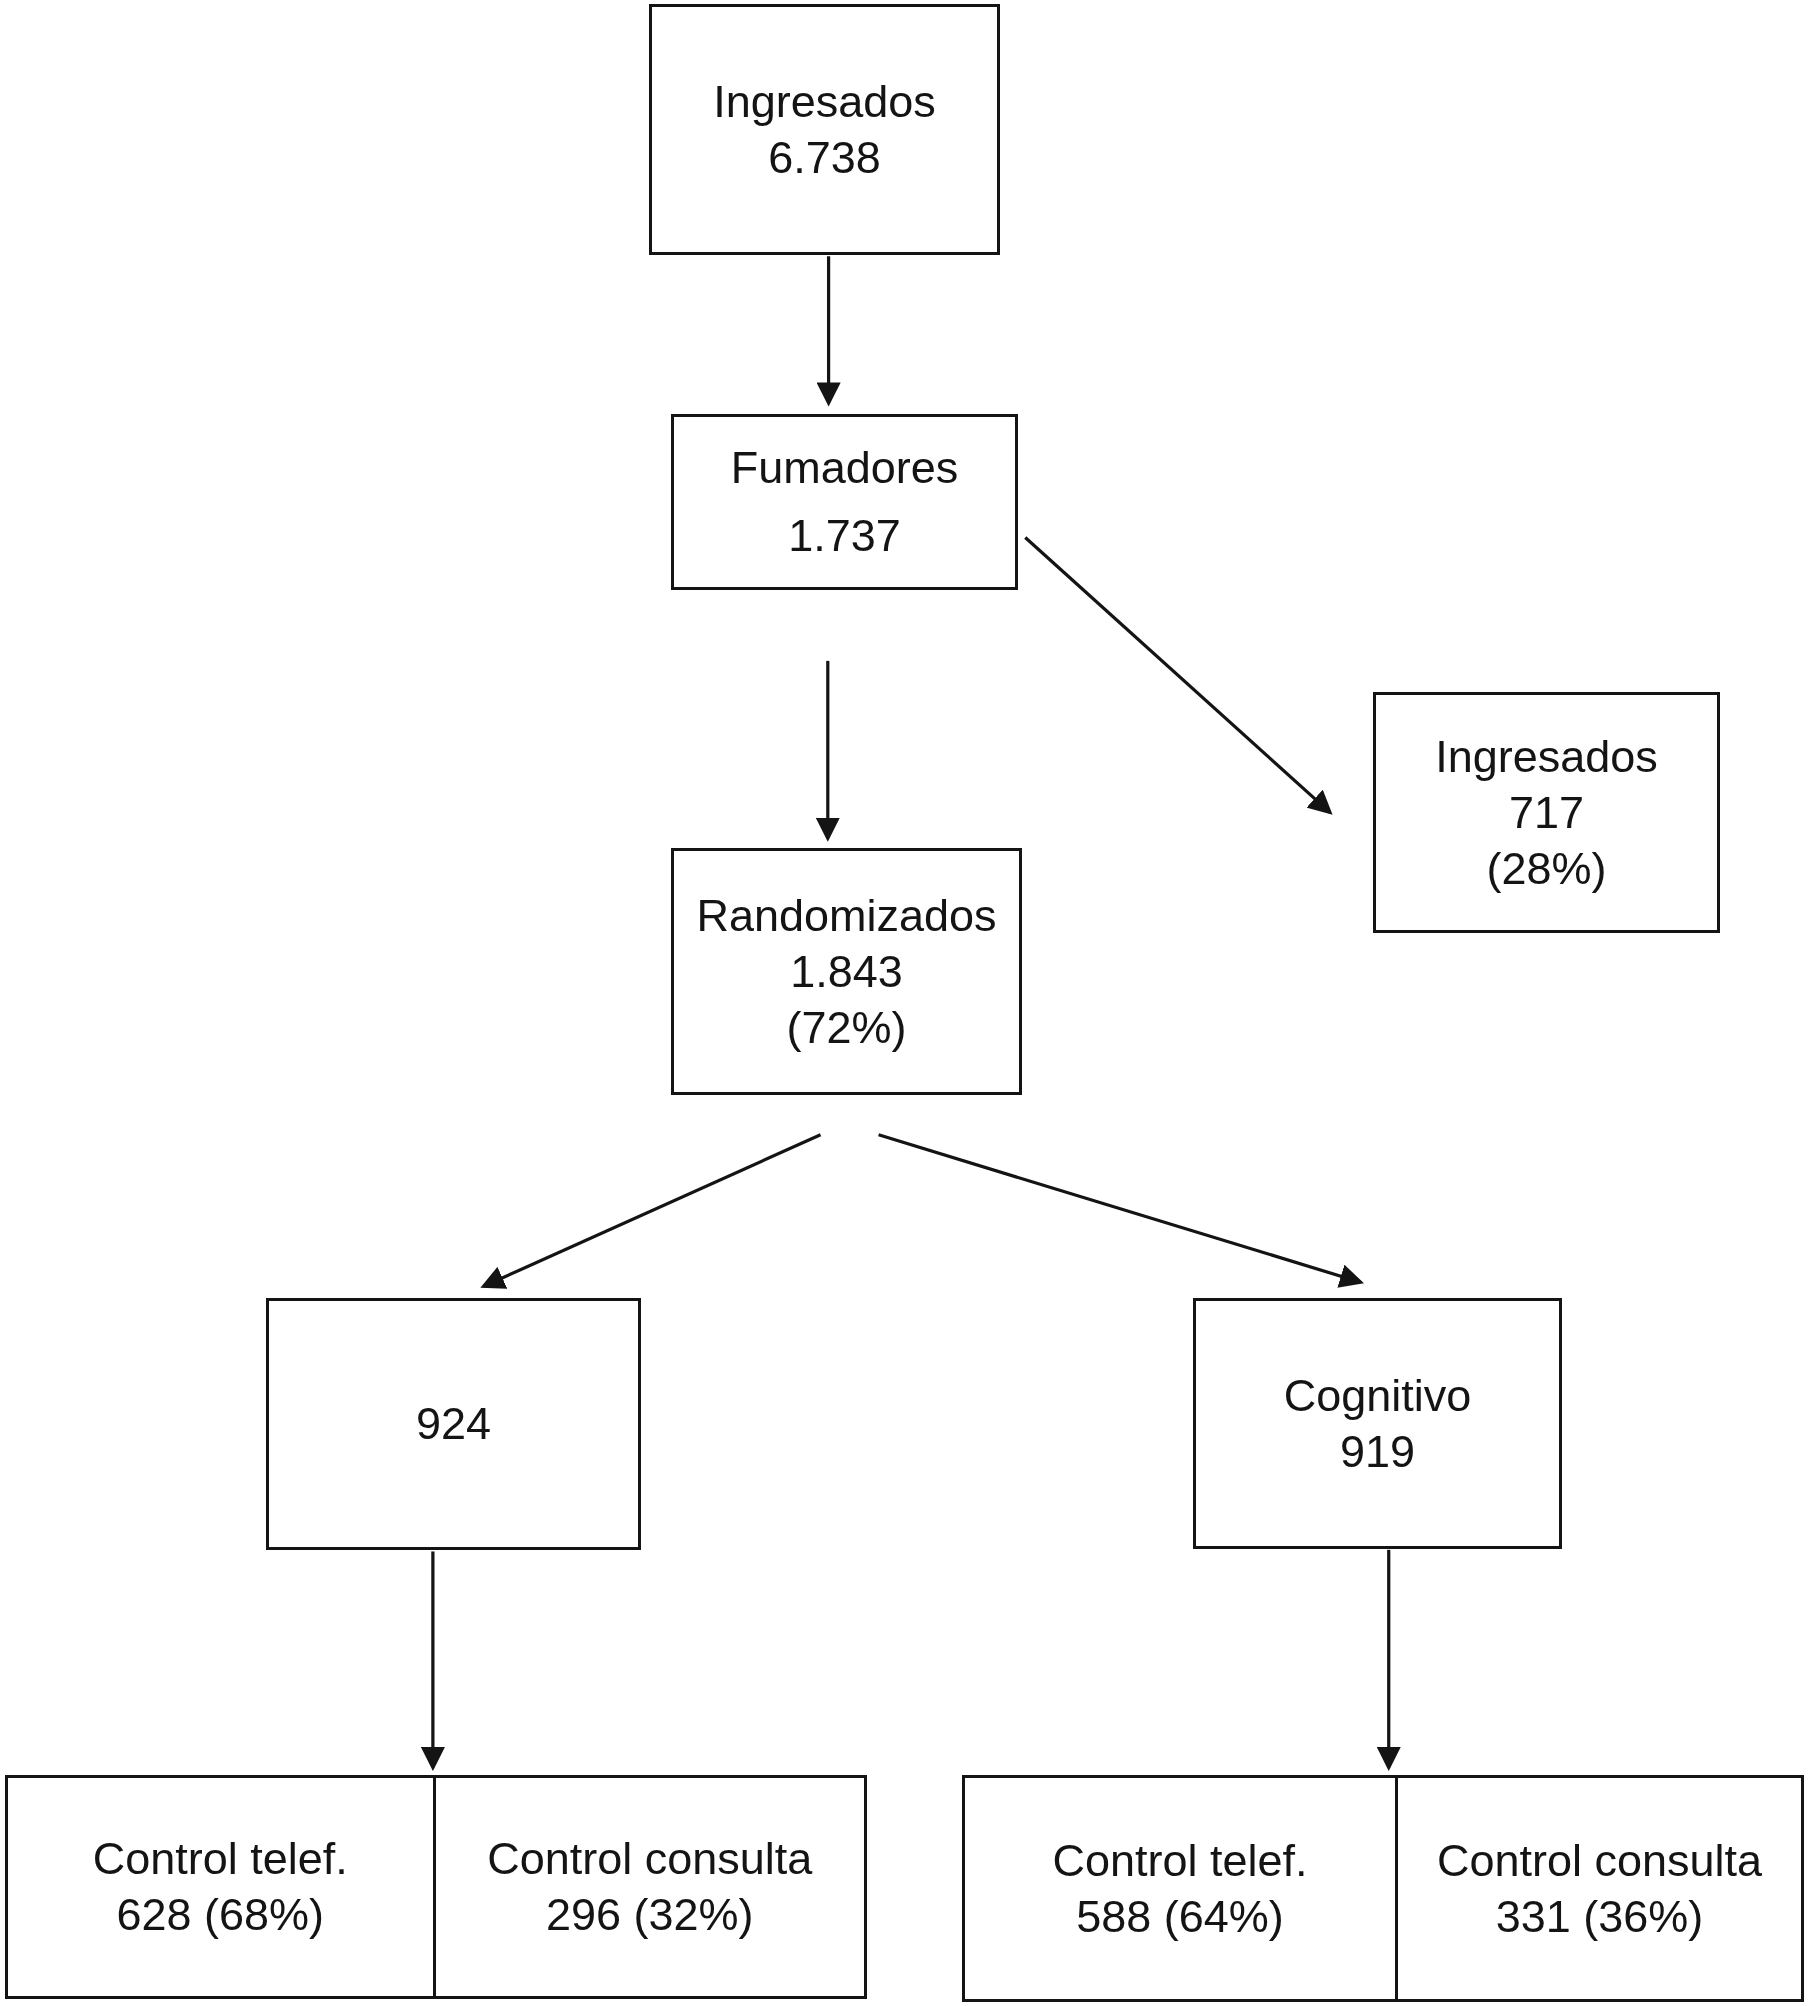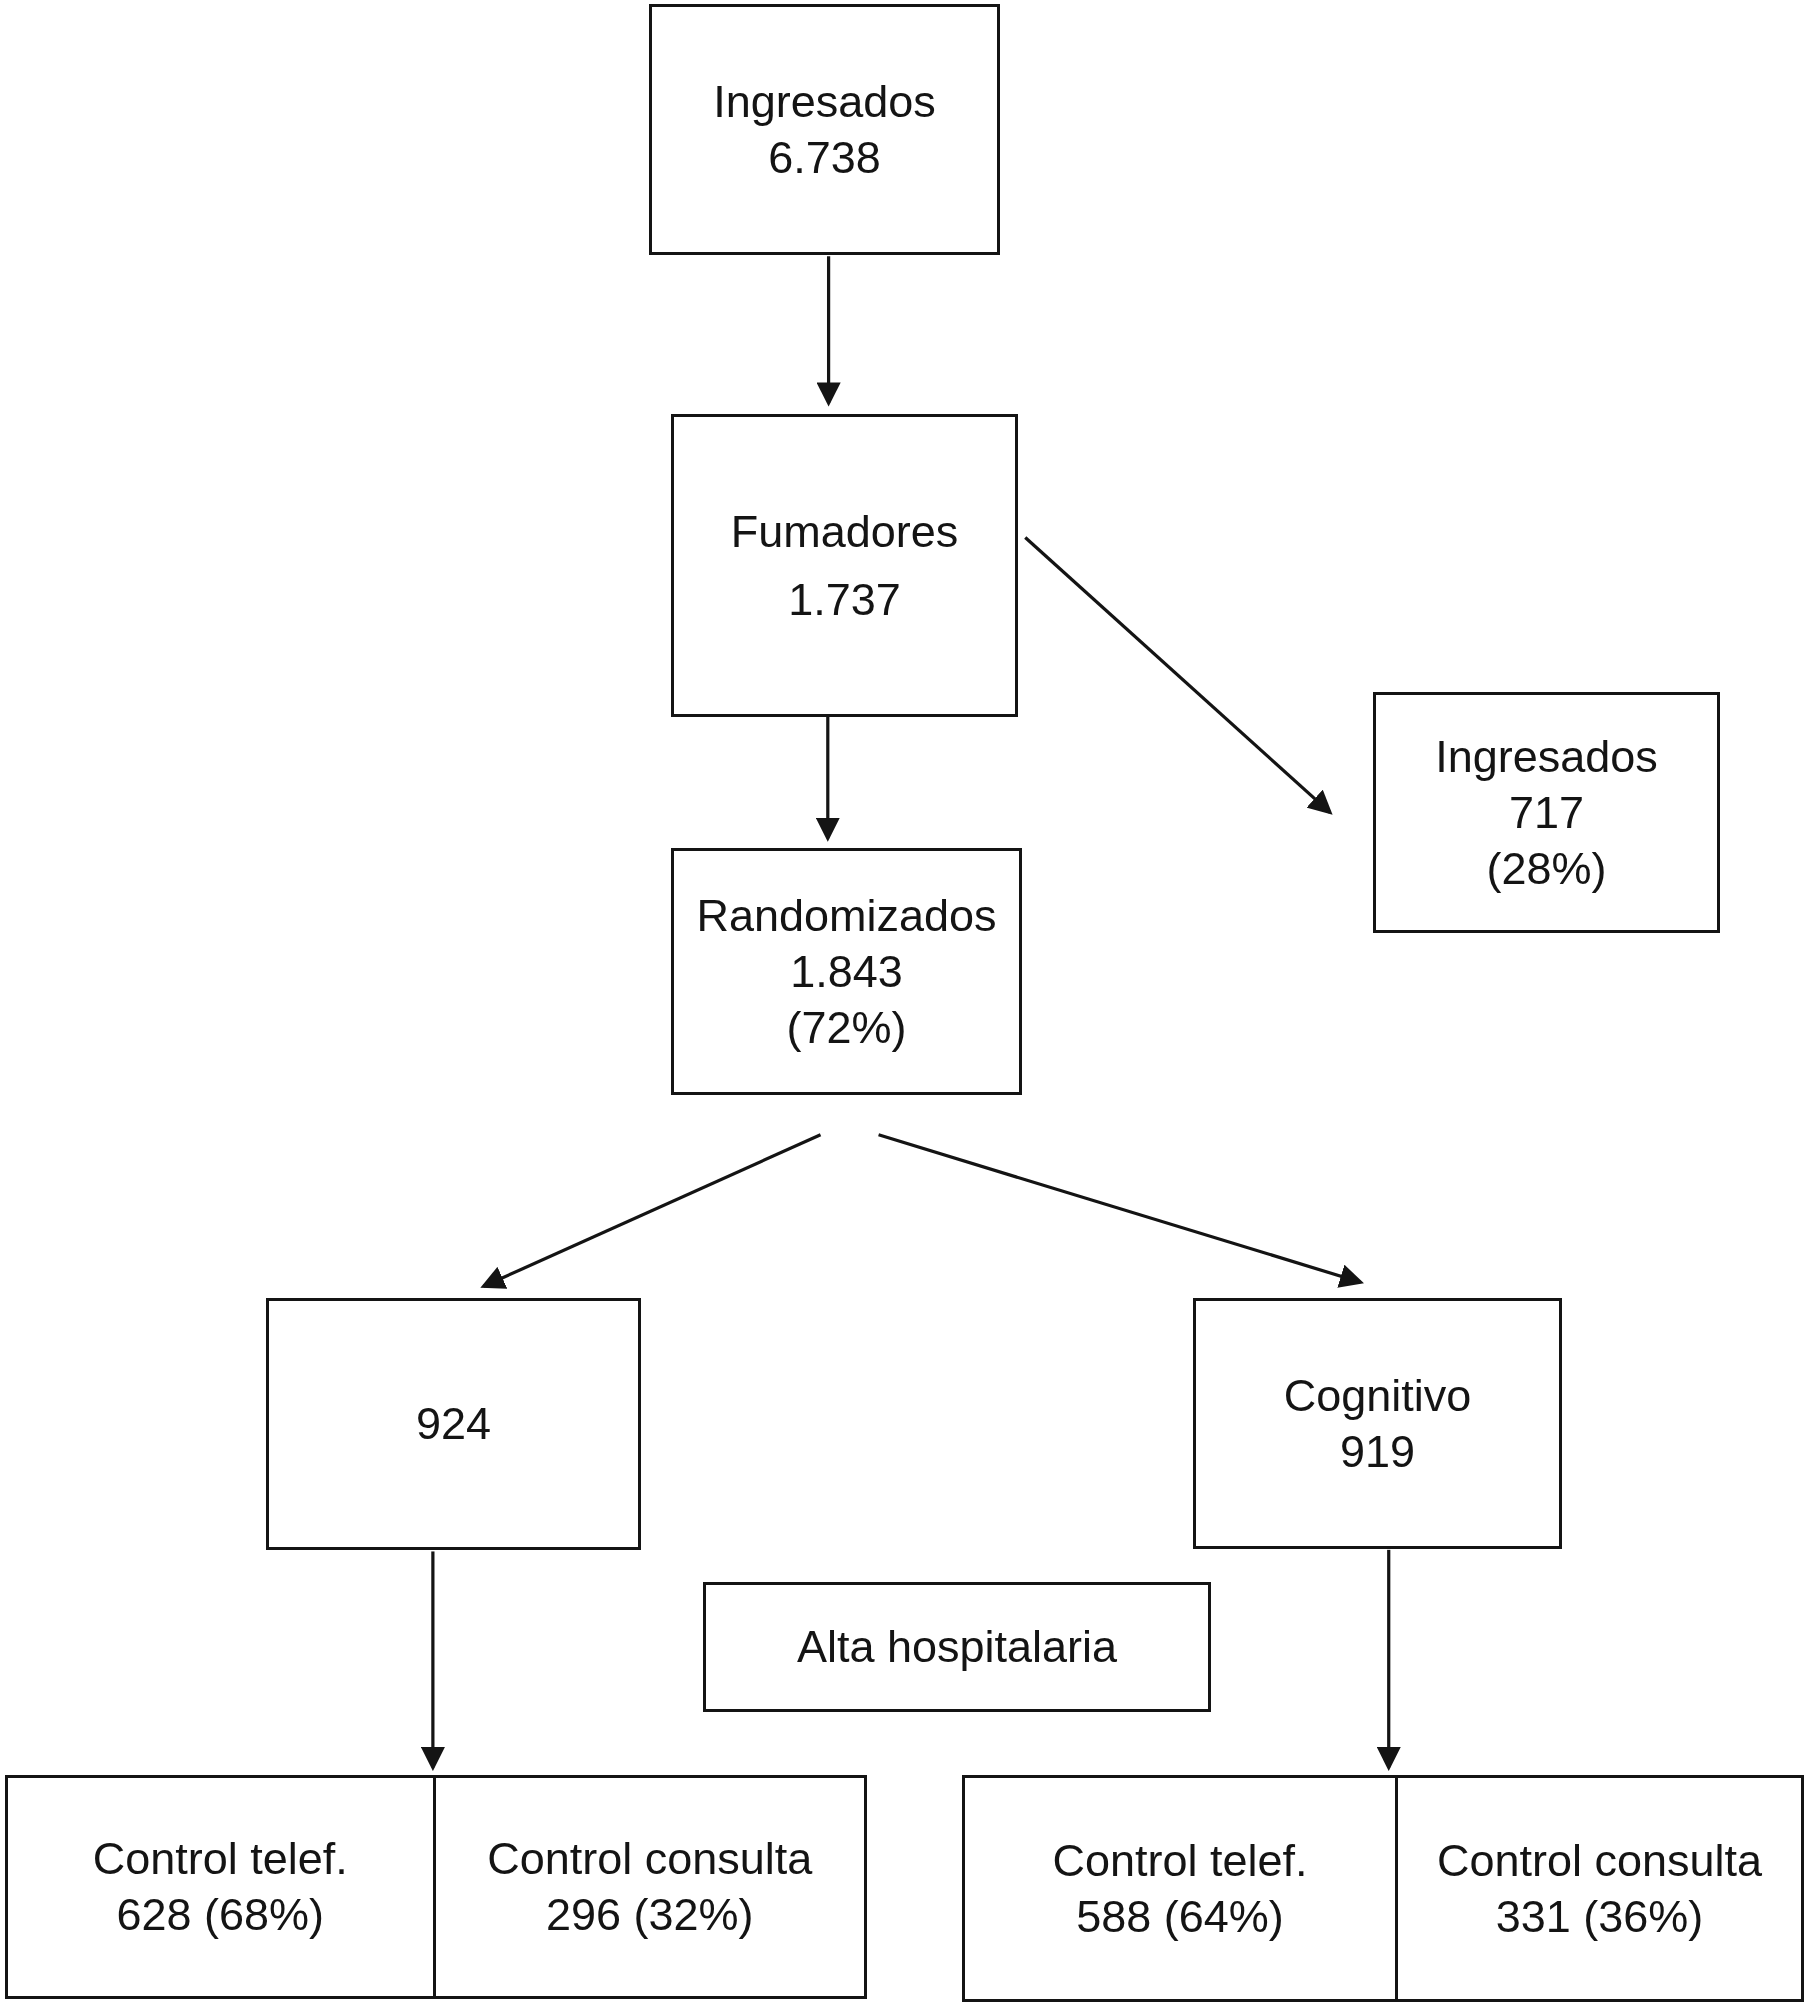--- a/index.html
+++ b/index.html
@@ -44,21 +44,21 @@
     flex-direction: column;
     align-items: center;
     justify-content: center;
     text-align: center;
     font-size: 45px;
     line-height: 56px;
   }
   .cell.second { border-left: 3.2px solid #141414; flex: 1 1 auto; }
 
   #n-ingresados    { left: 649px;  top: 4px;    width: 351px;  height: 251px; }
-  #n-fumadores     { left: 671px;  top: 414px;  width: 347px;  height: 303px; gap: 12px; }
+  #n-fumadores     { left: 671px;  top: 414px;  width: 347px;  height: 176px; gap: 12px; }
   #n-rehusaron     { left: 1373px; top: 692px;  width: 347px;  height: 241px; }
   #n-randomizados  { left: 671px;  top: 848px; width: 351px;  height: 247px; }
   #n-cognitivo-tsn { left: 266px;  top: 1298px; width: 375px;  height: 252px; }
   #n-cognitivo     { left: 1193px; top: 1298px; width: 369px;  height: 251px; }
   #n-alta          { left: 703px;  top: 1582px; width: 508px;  height: 130px; }
   #n-bl            { left: 4.8px;    top: 1775px; width: 862px; height: 224px; }
   #n-br            { left: 962px; top: 1775px; width: 842px; height: 227px; }
   #n-bl .cell.first { width: 425px; flex: 0 0 auto; }
   #n-br .cell.first { width: 430px; flex: 0 0 auto; }
 </style>
@@ -108,23 +108,20 @@
 
   <div class="node" id="n-cognitivo-tsn">
     <span>924</span>
   </div>
 
   <div class="node" id="n-cognitivo">
     <span>Cognitivo</span>
     <span>919</span>
   </div>
 
-  <div class="node" id="n-alta">
-    <span>Alta hospitalaria</span>
-  </div>
 
   <div class="split" id="n-bl">
     <div class="cell first">
       <span>Control telef.</span>
       <span>628 (68%)</span>
     </div>
     <div class="cell second">
       <span>Control consulta</span>
       <span>296 (32%)</span>
     </div>

